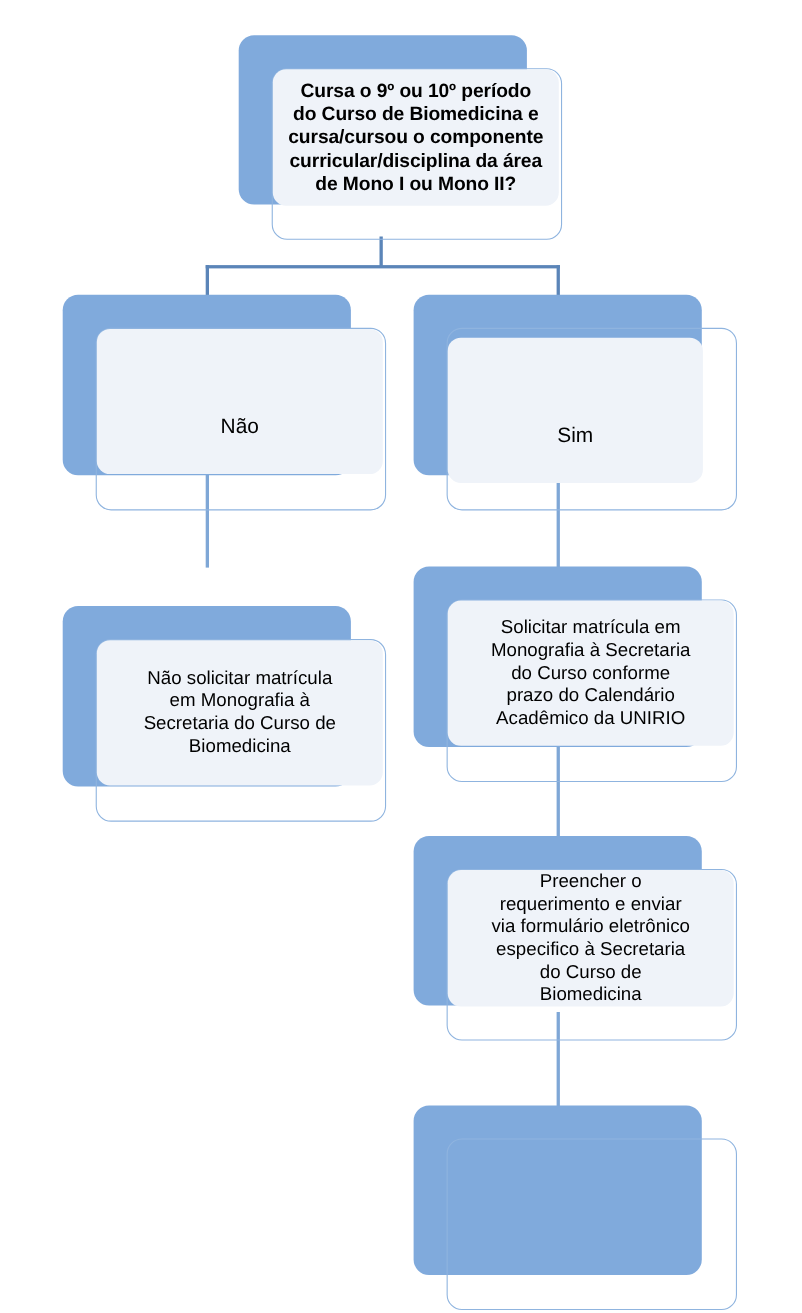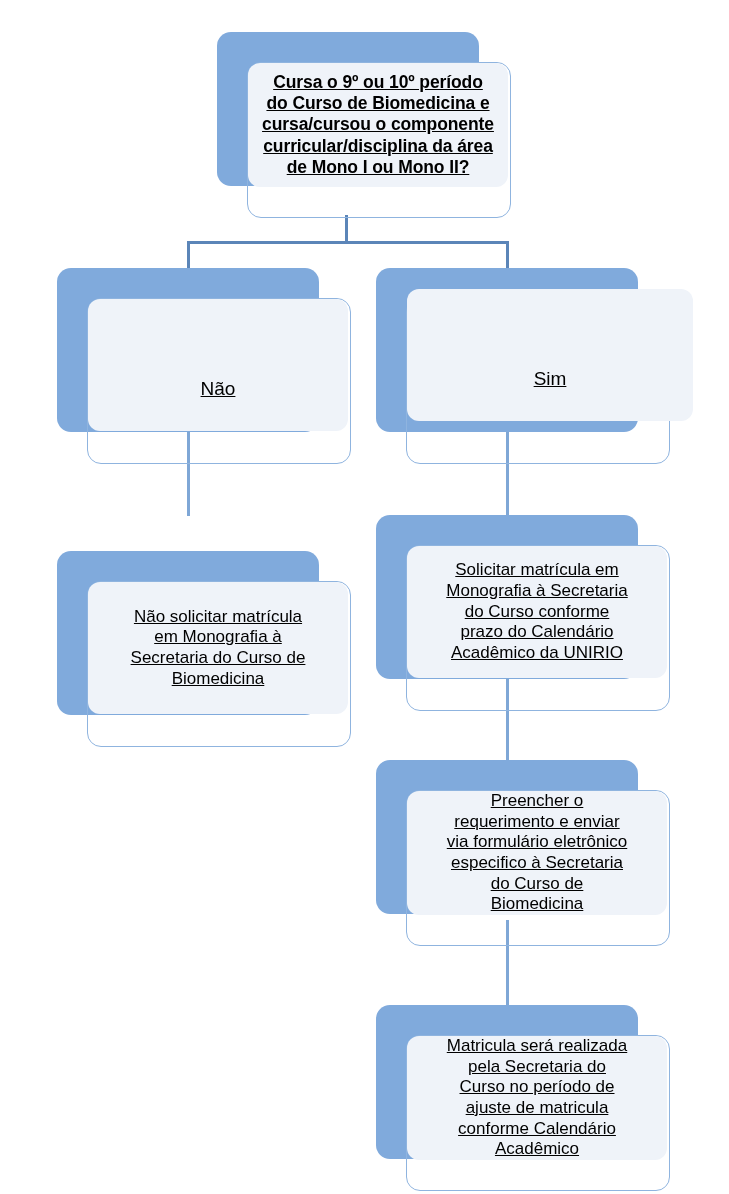--- a/index.html
+++ b/index.html
@@ -48,21 +48,20 @@
     border-radius: 14px;
   }
   .node .front-box {
     position: absolute;
     background: #EFF3F9;
     border-radius: 12px;
     display: flex;
     align-items: center;
     justify-content: flex-start;
     box-sizing: border-box;
-    text-decoration: underline;
   }
   .node .label {
     width: 100%;
     text-align: center;
     color: #000000;
     line-height: 1.22;
     padding: 0 6px;
     box-sizing: border-box;
     white-space: pre-line;
   }
@@ -109,21 +108,21 @@
     <div class="shadow-blue" style="width:262px; height:164px;"></div>
     <div class="outline-box" style="left:30px; top:30px; width:262px; height:164px;"></div>
     <div class="front-box" style="left:31px; top:31px; width:260px; height:132px;">
       <div class="label t-branch">Não</div>
     </div>
   </div>
 
   <div class="node" style="left:376px; top:268px; width:292px; height:194px;">
     <div class="shadow-blue" style="width:262px; height:164px;"></div>
     <div class="outline-box" style="left:30px; top:30px; width:262px; height:164px;"></div>
-    <div class="front-box" style="left:31px; top:21px; width:286px; height:132px;">
+    <div class="front-box" style="left:31px; top:39px; width:232px; height:132px;">
       <div class="label t-branch">Sim</div>
     </div>
   </div>
 
   <div class="node" style="left:57px; top:515px; width:292px; height:194px;margin-top:36px;">
     <div class="shadow-blue" style="width:262px; height:164px;"></div>
     <div class="outline-box" style="left:30px; top:30px; width:262px; height:164px;"></div>
     <div class="front-box" style="left:31px; top:31px; width:260px; height:132px;">
       <div class="label t-body">Não solicitar matrícula
 em Monografia à
@@ -153,23 +152,15 @@
 via formulário eletrônico
 especifico à Secretaria
 do Curso de
 Biomedicina</div>
     </div>
   </div>
 
   <div class="node" style="left:376px; top:1005px; width:292px; height:184px;">
     <div class="shadow-blue" style="width:262px; height:154px;"></div>
     <div class="outline-box" style="left:30px; top:30px; width:262px; height:154px;"></div>
-    <div class="front-box" style="left:31px; top:31px; width:260px; height:124px;">
-      <div class="label t-body">Matricula será realizada
-pela Secretaria do
-Curso no período de
-ajuste de matricula
-conforme Calendário
-Acadêmico</div>
-    </div>
   </div>
 
 </div>
 
 </body></html>

